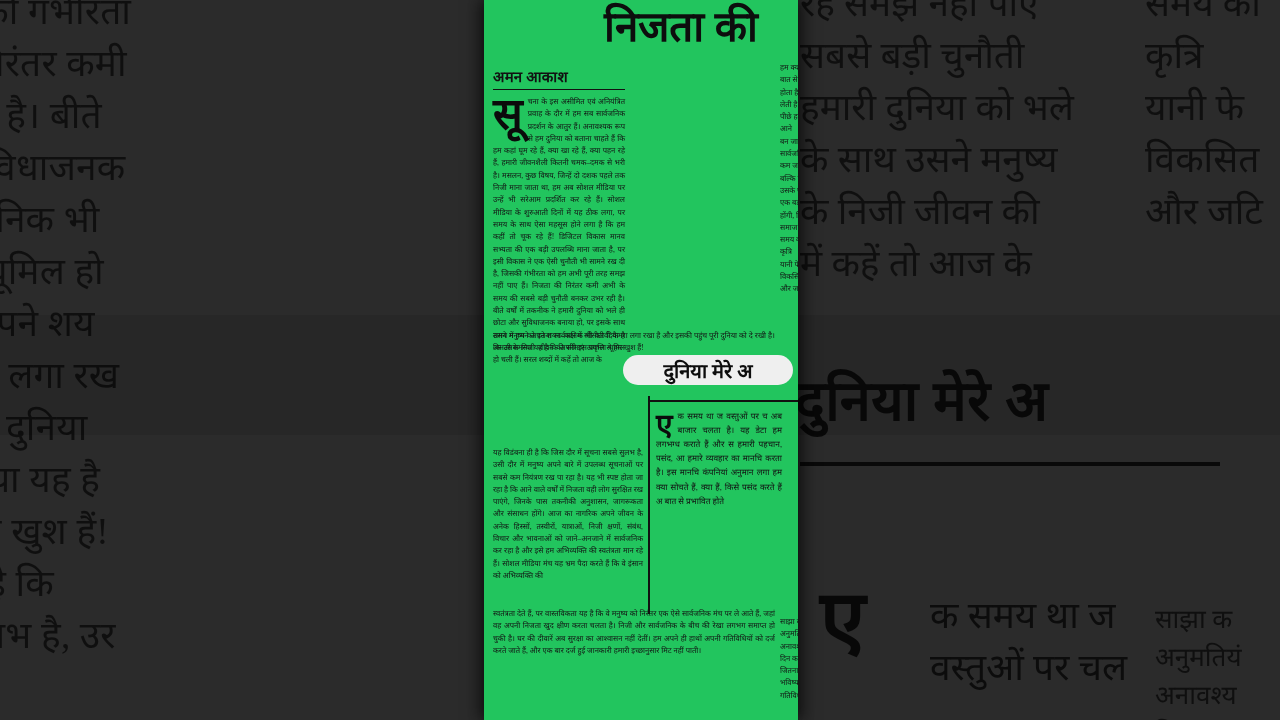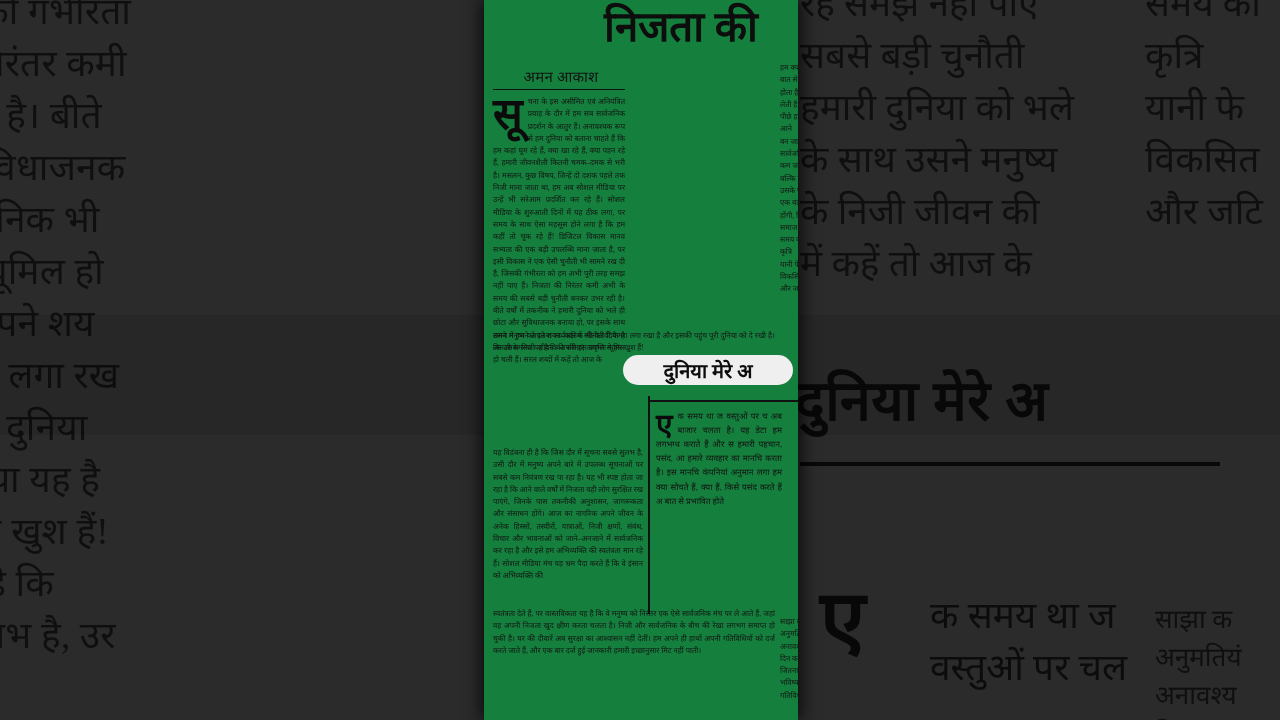--- a/index.html
+++ b/index.html
@@ -61,43 +61,42 @@
   .bg-body2 .ln{ display:block; height:52px; }
   .bg-lowright{
     position:absolute; left:1155px; top:600px; width:300px;
     font-size:26px; color:#1a1a1a; line-height:1.5; white-space:nowrap;
   }
   .bg-lowright .ln{ display:block; height:38px;}
 
   
   .panel{
     position:absolute; left:484px; top:0; width:314px; height:720px;
-    background:#15803d; z-index:20;
+    background:#22c55e; z-index:20;
     box-shadow:-5px 0 14px rgba(0,0,0,0.55), 5px 0 14px rgba(0,0,0,0.55);
     overflow:hidden;
     padding:0;
   }
 
   .masthead{
     position:absolute; left:0; top:0; width:100%; height:58px;
     overflow:hidden;
   }
   .masthead .big{
     position:absolute; left:120px; top:-4px;
     font-size:42px; font-weight:700; color:#0d0d0d;
     white-space:nowrap; letter-spacing:0px;
   }
 
   .byline-wrap{
     position:absolute; left:9px; top:66px; width:136px;
   }
   .byline{
-    font-size:15px; font-weight:400; color:#111; letter-spacing:0.2px;
+    font-size:15px; font-weight:700; color:#111; letter-spacing:0.2px;
     white-space:nowrap;
-    text-align:center;
   }
   .byline-rule{ margin-top:3px; border-bottom:1.6px solid #111; width:132px; }
 
   .col{
     position:absolute;
     font-size:7.6px;
     line-height:1.62;
     color:#121212;
     text-align:justify;
     font-family:"Liberation Serif", serif;

